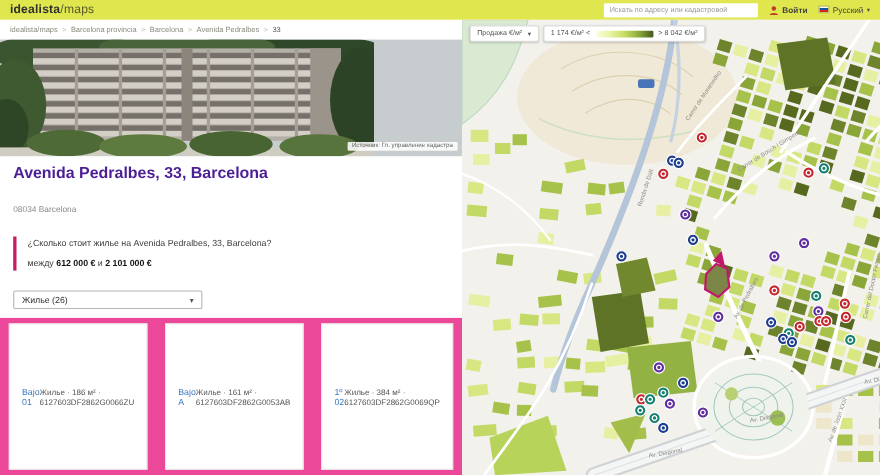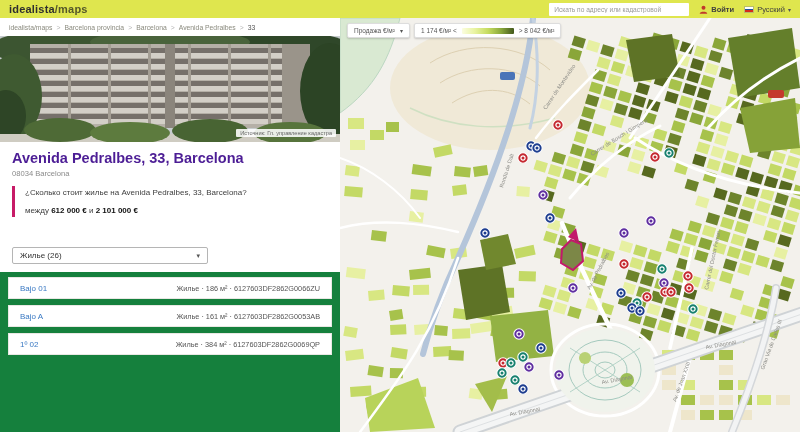--- a/index.html
+++ b/index.html
@@ -2,50 +2,50 @@
 <html><head>
 <meta charset="utf-8">
 <style>
   *{margin:0;padding:0;box-sizing:border-box}
   html,body{width:800px;height:432px;overflow:hidden}
   body{font-family:"Liberation Sans",sans-serif;background:#fff}
   .app{width:800px;height:432px;display:flex;flex-direction:column}
   
   .topbar{flex:0 0 18px;background:#dfe64e;display:flex;align-items:center;padding:0 9px;gap:10px}
   .logo{font-size:11px;font-weight:bold;color:#2f2f2f;letter-spacing:.2px}
-  .logo .sec{font-weight:bold;color:#55582a}
+  .logo .sec{font-weight:normal;color:#55582a}
   .spacer{flex:1}
   .search-input{width:140px;height:13px;border:none;border-radius:1px;background:#fff;font-size:6.6px;padding:0 5px;color:#555;font-family:"Liberation Sans",sans-serif}
   .search-input::placeholder{color:#999}
-  .hbtn{display:flex;align-items:center;gap:3px;font-size:7.5px;color:#3f3f3f;cursor:pointer}
+  .hbtn{display:flex;gap:3px;font-size:7.5px;color:#3f3f3f;cursor:pointer}
   .hbtn b{font-weight:bold}
   .flag{width:10px;height:7px;border:1px solid #b9bd6a;background:linear-gradient(#fff 0 33%,#1c52a2 33% 66%,#d52b1e 66% 100%)}
   .caret{font-size:6px;color:#555}
   
   .main{flex:1;display:flex;min-height:0}
   .left{flex:0 0 340px;background:#fff;display:flex;flex-direction:column;min-height:0}
   .breadcrumb{flex:0 0 18px;display:flex;align-items:center;gap:4px;padding:0 9px;font-size:6.8px;color:#979797;white-space:nowrap;overflow:hidden}
   .crumb{color:#8a8a7e;cursor:pointer}
   .crumb.last{color:#555}
   .sep{color:#b5b5b5}
   .photo{flex:0 0 106px;position:relative;overflow:hidden;background:#c7ccce}
   .photo svg{display:block}
   .photo-credit{position:absolute;right:4px;bottom:5px;background:rgba(255,255,255,.88);font-size:5.6px;color:#666;padding:1px 4px;border-radius:1px}
   .info{padding:8px 12px 4px}
   .title{font-size:14.5px;font-weight:bold;color:#4c1d95}
-  .postal{font-size:7.6px;color:#8a8a8a;margin-top:3px}
-  .qblock{margin-top:8px;border-left:3px solid #c71b67;padding:2px 0 2px 10px}
+  .postal{font-size:7.6px;color:#8a8a8a;margin-top:20px}
+  .qblock{margin-top:20px;border-left:3px solid #c71b67;padding:2px 0 2px 10px}
   .question{font-size:8px;color:#3d3d3d}
   .price{font-size:8px;color:#3d3d3d;margin-top:9px}
   .price b{color:#111}
   .selector{padding:8px 12px 8px}
   .sel-label{font-size:9.6px;font-weight:bold;color:#222}
-  .select{margin-top:18px;width:196px;height:17px;border:1px solid #b5b5b5;border-radius:2px;background:#fff;display:flex;align-items:center;justify-content:space-between;padding:0 7px;font-size:8px;color:#333;cursor:pointer}
+  .select{margin-top:6px;width:172px;height:17px;border:1px solid #b5b5b5;border-radius:2px;background:#fff;display:flex;align-items:center;justify-content:space-between;padding:0 7px;font-size:8px;color:#333;cursor:pointer}
   .select .caret{font-size:7px}
-  .list{flex:1;background:#15803d;padding:5px 8px;display:flex;flex-direction:column;gap:6px;overflow:hidden}
+  .list{flex:1;background:#ec4899;padding:5px 8px;display:flex;flex-direction:row;gap:16px;overflow:hidden}
   .row{flex:0 0 22px;background:#fff;border:1px solid #e9e8e4;display:flex;align-items:center;justify-content:space-between;padding:0 11px;cursor:pointer}
   .unit-name{color:#3a79c3;font-size:8px}
   .unit-details{color:#555;font-size:7.3px}
   
   .map{flex:1;position:relative;background:#f3f1ec;overflow:hidden}
   .map > svg{position:absolute;left:0;top:0}
   .map-legend{position:absolute;top:5px;left:7px;display:flex;gap:4px;z-index:2}
   .lg-box{background:#fff;border:1px solid #ddd;border-radius:2px;height:15px;display:flex;align-items:center;gap:5px;padding:0 6px;font-size:6.5px;color:#555;box-shadow:0 1px 2px rgba(0,0,0,.18);white-space:nowrap}
   .grad{width:52px;height:6px;border-radius:1px;display:inline-block}
 </style>

